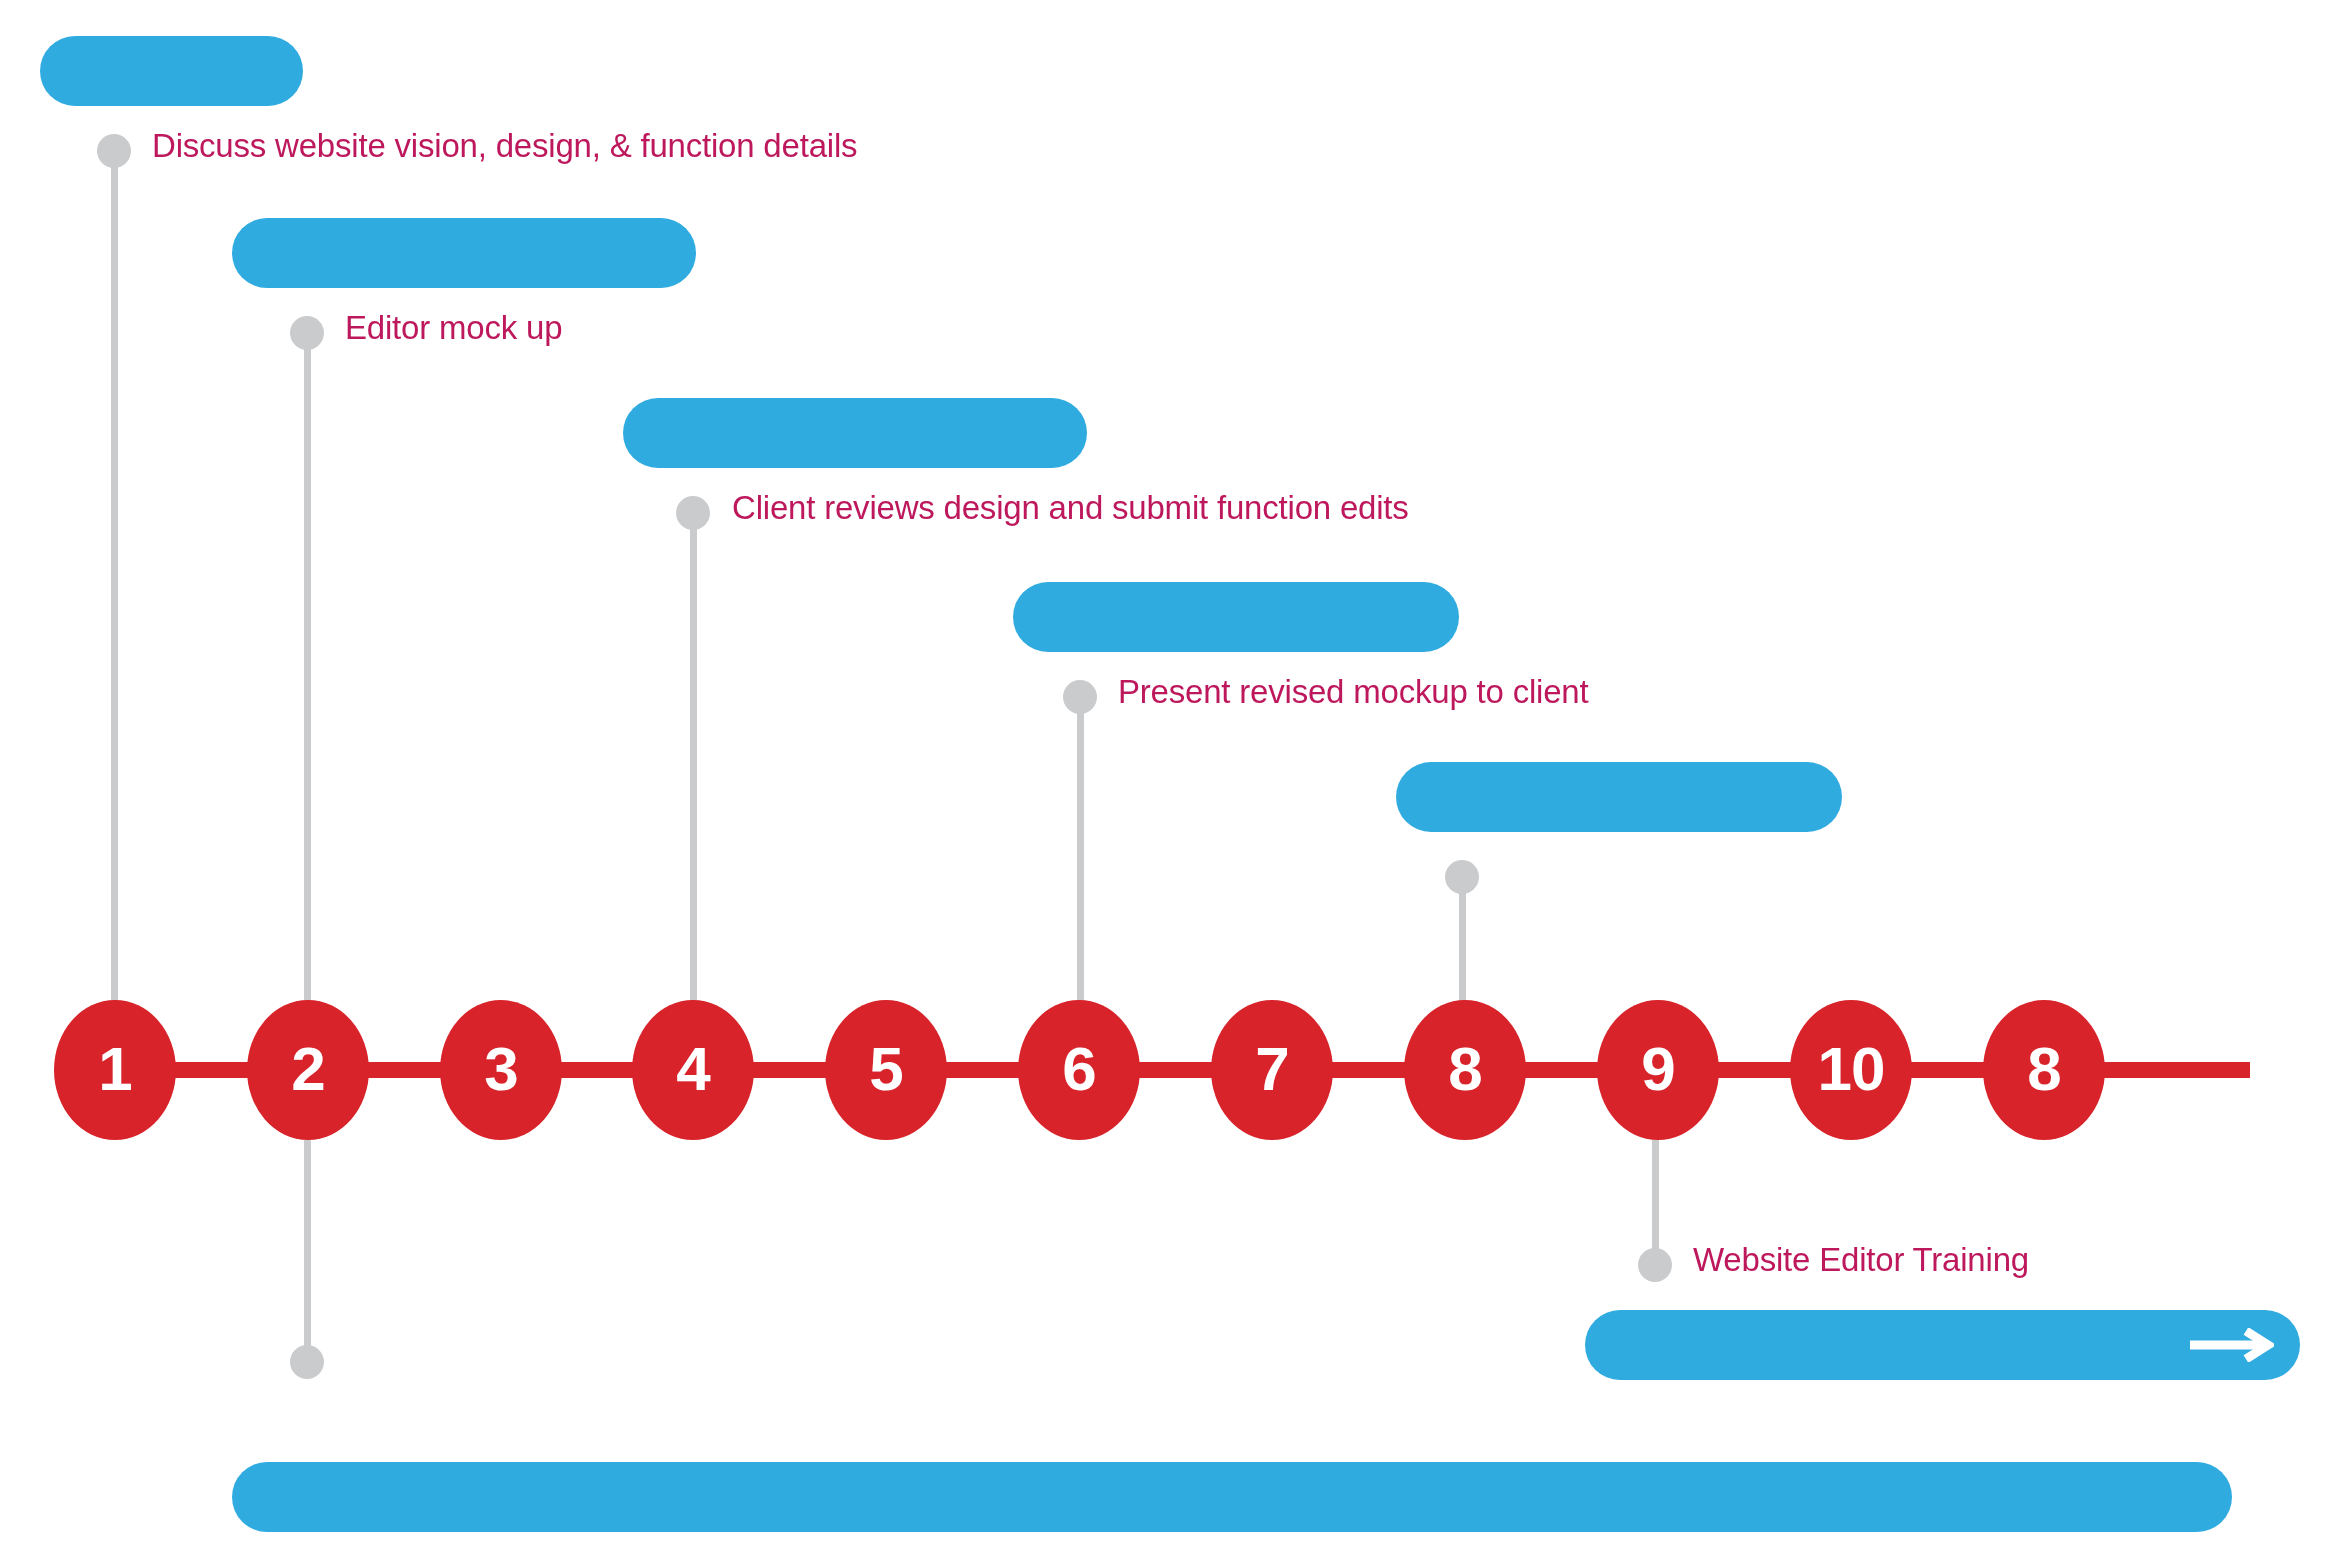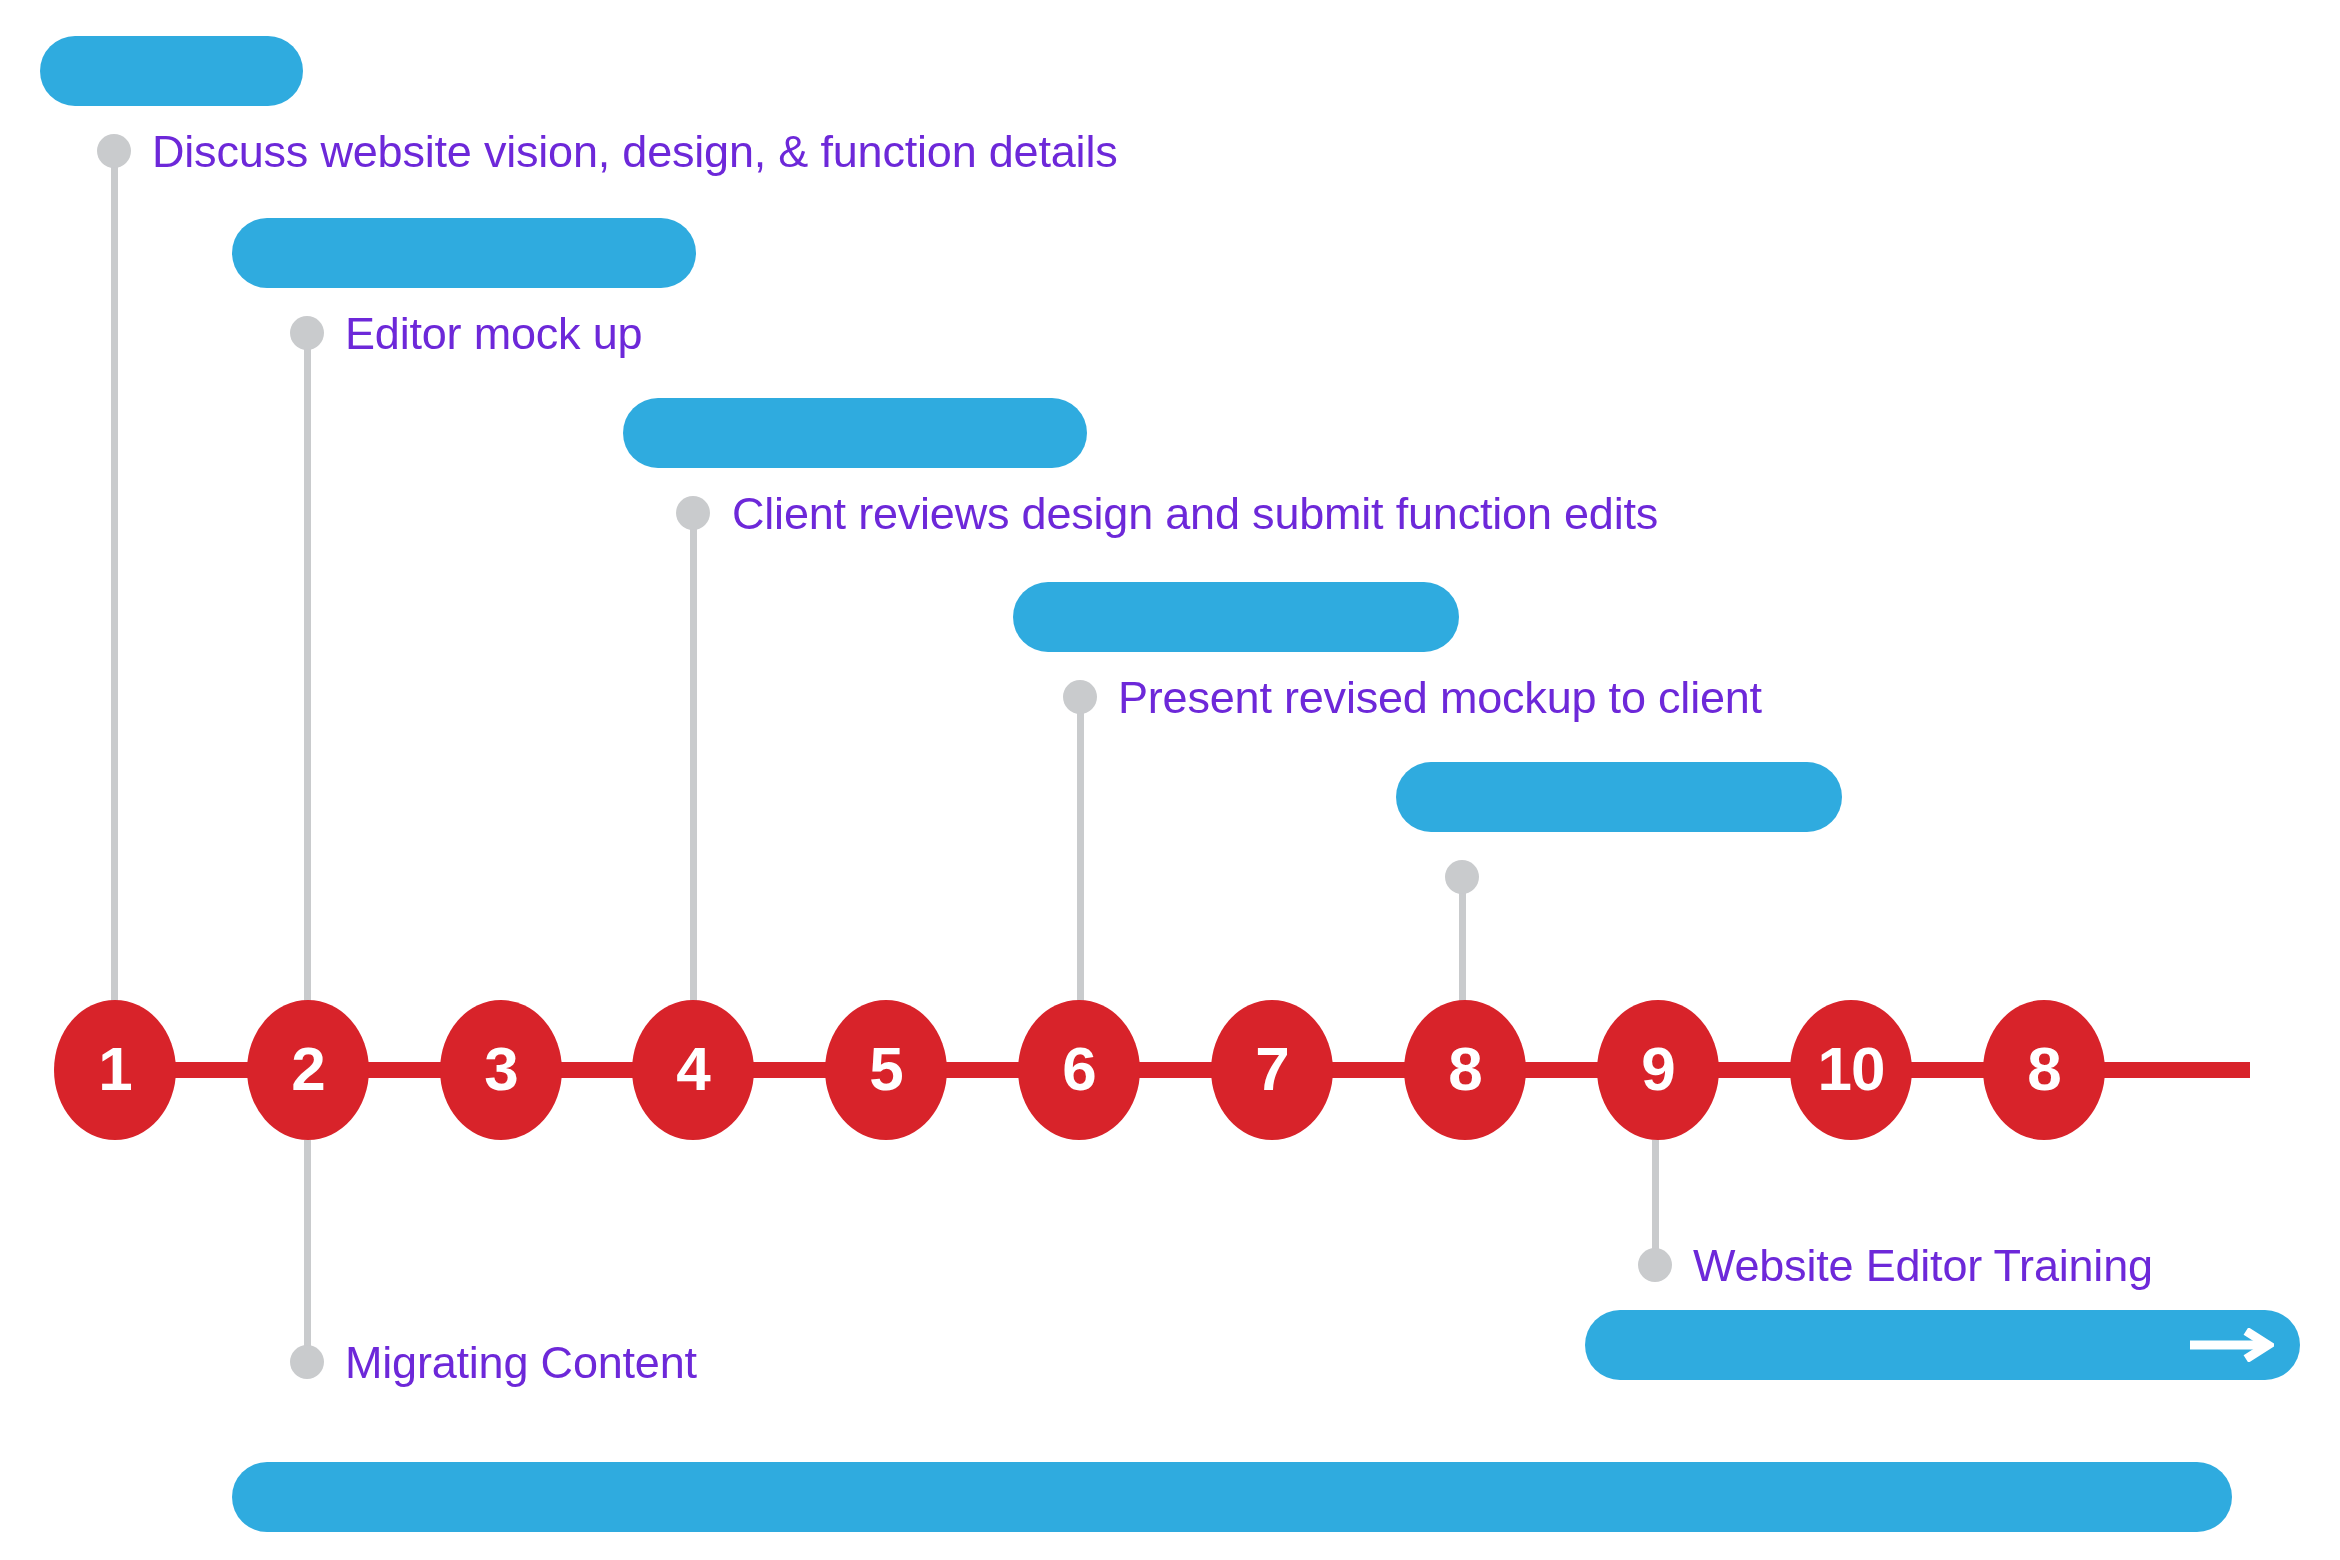--- a/index.html
+++ b/index.html
@@ -46,23 +46,23 @@
     position: absolute;
     width: 34px;
     height: 34px;
     border-radius: 50%;
     background: #c9cbcd;
   }
 
   
   .label {
     position: absolute;
-    font-size: 45px;
+    font-size: 33px;
     line-height: 1;
-    color: #6d28d9;
+    color: #be185d;
     white-space: nowrap;
     letter-spacing: -0.2px;
   }
 
   
   #timeline {
     position: absolute;
     left: 0;
     top: 1000px;
     width: 2340px;
@@ -165,16 +165,15 @@
   <div class="label" style="left:1693px; top:1243px;">Website Editor Training</div>
   <div class="bar" style="left:1585px; top:1310px; width:715px;">
     <svg class="bar-arrow" viewBox="0 0 86 34">
       <line x1="2" y1="17" x2="74" y2="17" stroke="#ffffff" stroke-width="9" stroke-linecap="butt"></line>
       <polyline points="58,3 80,17 58,31" fill="none" stroke="#ffffff" stroke-width="9" stroke-linecap="butt" stroke-linejoin="miter"></polyline>
     </svg>
   </div>
 
   <div class="stem" style="left:304px; top:1140px; height:222px;"></div>
   <div class="dot" style="left:290px; top:1345px;"></div>
-  <div class="label" style="left:345px; top:1340px;">Migrating Content</div>
   <div class="bar" style="left:232px; top:1462px; width:2000px;"></div>
 
 </div>
 
 </body></html>

